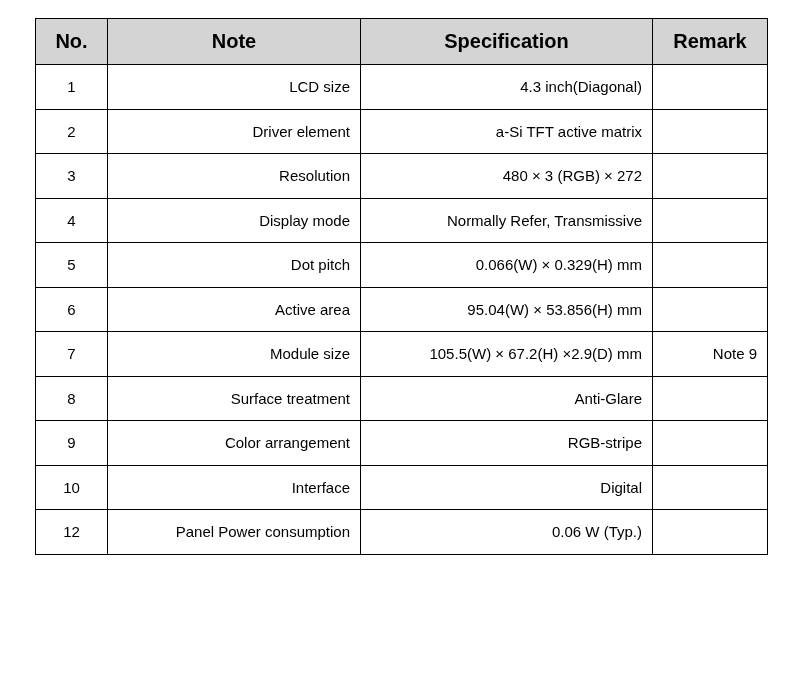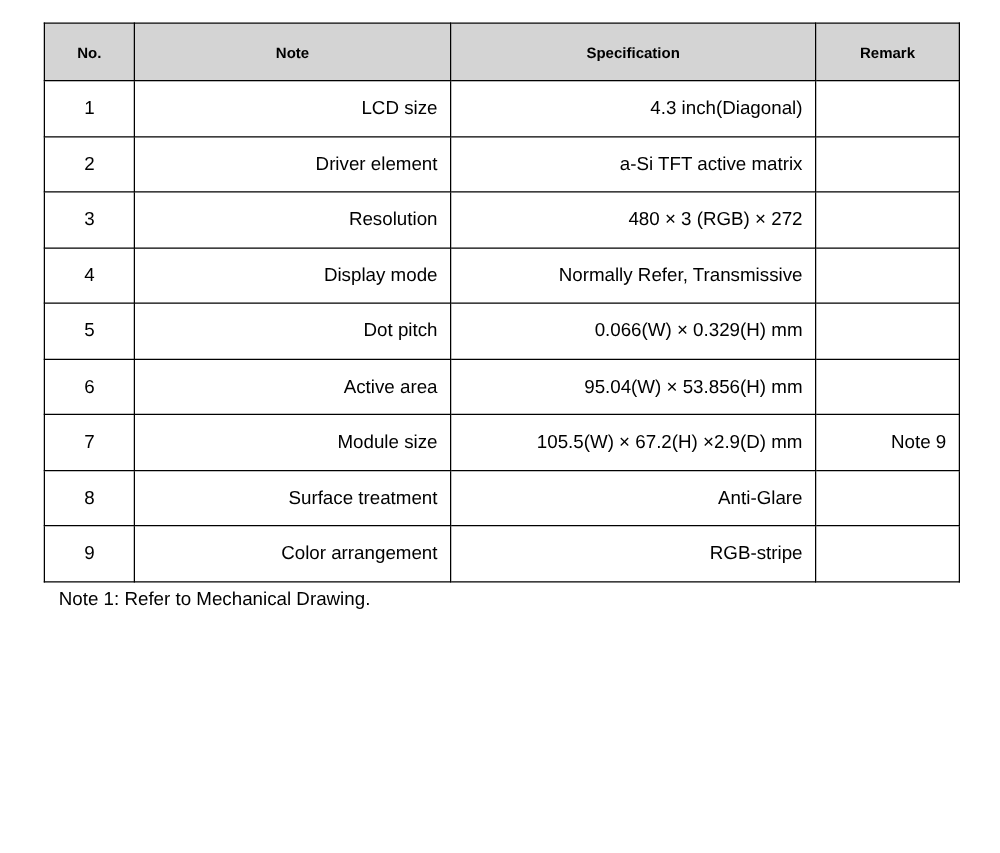--- a/index.html
+++ b/index.html
@@ -32,21 +32,21 @@
     font-size: 15px;
     font-weight: normal;
     vertical-align: middle;
     box-sizing: border-box;
   }
   table.spec thead th {
     background: #d4d4d4;
     font-weight: bold;
     text-align: center;
     height: 46px;
-    font-size: 12px;
+    font-size: 20px;
   }
   table.spec tbody td {
     height: 44.5px;
     padding: 0 10px;
   }
   .col-no    { width: 72px; }
   .col-item  { width: 253px; }
   .col-spec  { width: 292px; }
   .col-rem   { width: 115px; }
   td.cell-no {
@@ -130,18 +130,29 @@
         <td class="cell-item">Surface treatment</td>
         <td class="cell-spec">Anti-Glare</td>
         <td class="cell-remark"></td>
       </tr>
       <tr>
         <td class="cell-no">9</td>
         <td class="cell-item">Color arrangement</td>
         <td class="cell-spec">RGB-stripe</td>
         <td class="cell-remark"></td>
       </tr>
+      <tr>
+        <td class="cell-no">10</td>
+        <td class="cell-item">Interface</td>
+        <td class="cell-spec">Digital</td>
+        <td class="cell-remark"></td>
+      </tr>
+      <tr>
+        <td class="cell-no">12</td>
+        <td class="cell-item">Panel Power consumption</td>
+        <td class="cell-spec">0.06 W (Typ.)</td>
+        <td class="cell-remark"></td>
+      </tr>
     </tbody>
   </table>
 
-  <div class="note">Note 1: Refer to Mechanical Drawing.</div>
 
 </div>
 
 </body></html>

